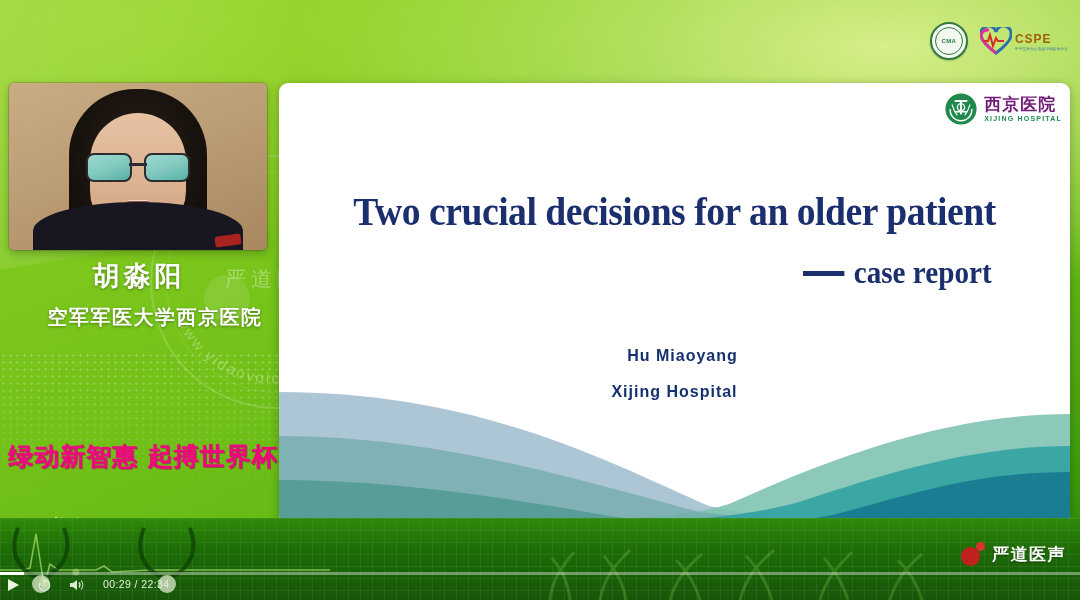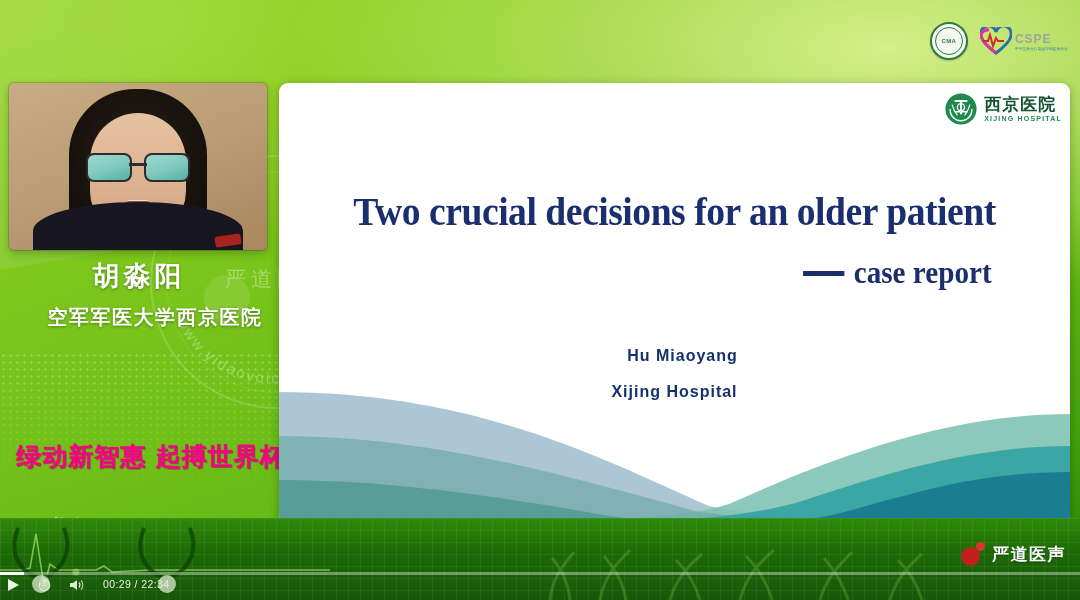--- a/index.html
+++ b/index.html
@@ -98,21 +98,21 @@
   .sp-aff{
     position:absolute;left:0;width:278px;top:304px;text-align:center;
     color:#fff;font-size:20px;font-weight:700;letter-spacing:1.5px;
     font-family:"DejaVu Sans",sans-serif;
     text-shadow:0 1px 3px rgba(0,0,0,.38);
     padding-left:16px;
   }
 
   
   .ev-title{
-    position:absolute;left:12px;width:278px;top:440px;text-align:center;
+    position:absolute;left:4px;width:278px;top:440px;text-align:center;
     color:#f0077f;font-size:25px;font-weight:700;letter-spacing:1px;
     font-family:"DejaVu Sans",sans-serif;
     text-shadow:0 0 1px #f0077f, 1px 1px 0 rgba(120,0,60,.45);
   }
   .ev-sub{
     position:absolute;left:0;width:278px;top:478px;text-align:center;
     color:#fff;font-size:16px;font-weight:700;letter-spacing:.8px;
     font-family:"DejaVu Sans",sans-serif;
     text-shadow:0 1px 2px rgba(0,0,0,.4);
   }
@@ -122,32 +122,32 @@
   }
   .vitatron b{font-weight:700;font-size:13px;letter-spacing:1.8px;}
 
   
   .orglogos{position:absolute;right:12px;top:22px;display:flex;align-items:center;gap:12px;}
   .cma{width:34px;height:34px;border-radius:50%;background:#f2f7ef;border:2px solid #2f7a3e;
        display:flex;align-items:center;justify-content:center;position:relative;box-shadow:0 1px 2px rgba(0,0,0,.2);}
   .cma-ring{position:absolute;inset:3px;border-radius:50%;border:1px solid #2f7a3e;}
   .cma-txt{font-size:6px;font-weight:700;color:#2f7a3e;letter-spacing:.3px;}
   .cspe{display:flex;align-items:center;gap:3px;}
-  .cspe-txt{font-size:12px;font-weight:700;color:#a3a3a3;letter-spacing:1px;line-height:1;}
+  .cspe-txt{font-size:12px;font-weight:700;color:#a16207;letter-spacing:1px;line-height:1;}
   .cspe-sub{font-size:3.6px;color:#2e6fae;letter-spacing:.2px;display:block;margin-top:2px;}
 
   
   .slide{
     position:absolute;left:279px;top:83px;width:791px;height:441px;
     background:#fff;border-radius:9px;overflow:hidden;
     box-shadow:0 2px 10px rgba(0,0,0,.28);
   }
   .slide-logo{position:absolute;right:8px;top:8px;display:flex;align-items:center;gap:5px;}
   .slide-logo-txt{line-height:1;}
-  .xj-cn{font-size:17px;font-weight:700;color:#14532d;letter-spacing:1px;
+  .xj-cn{font-size:17px;font-weight:700;color:#701a75;letter-spacing:1px;
          font-family:"DejaVu Sans",sans-serif;}
   .xj-en{font-size:7px;font-weight:700;color:#1f8a4c;letter-spacing:1.2px;margin-top:2px;display:block;}
 
   .slide-title{
     position:absolute;left:28px;right:28px;top:105px;
     text-align:center;
     color:#1b2f6e;font-size:40px;font-weight:700;
     font-family:"Liberation Serif",serif;
     letter-spacing:-0.5px;
     transform:scaleX(.94);

